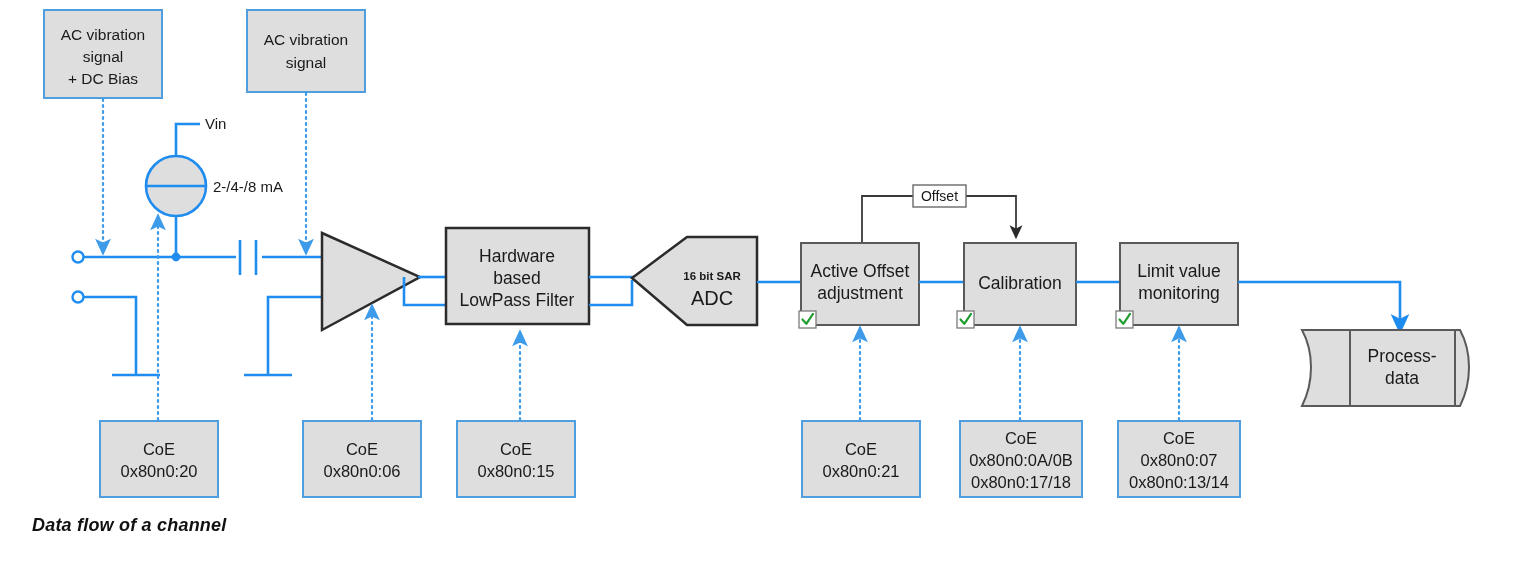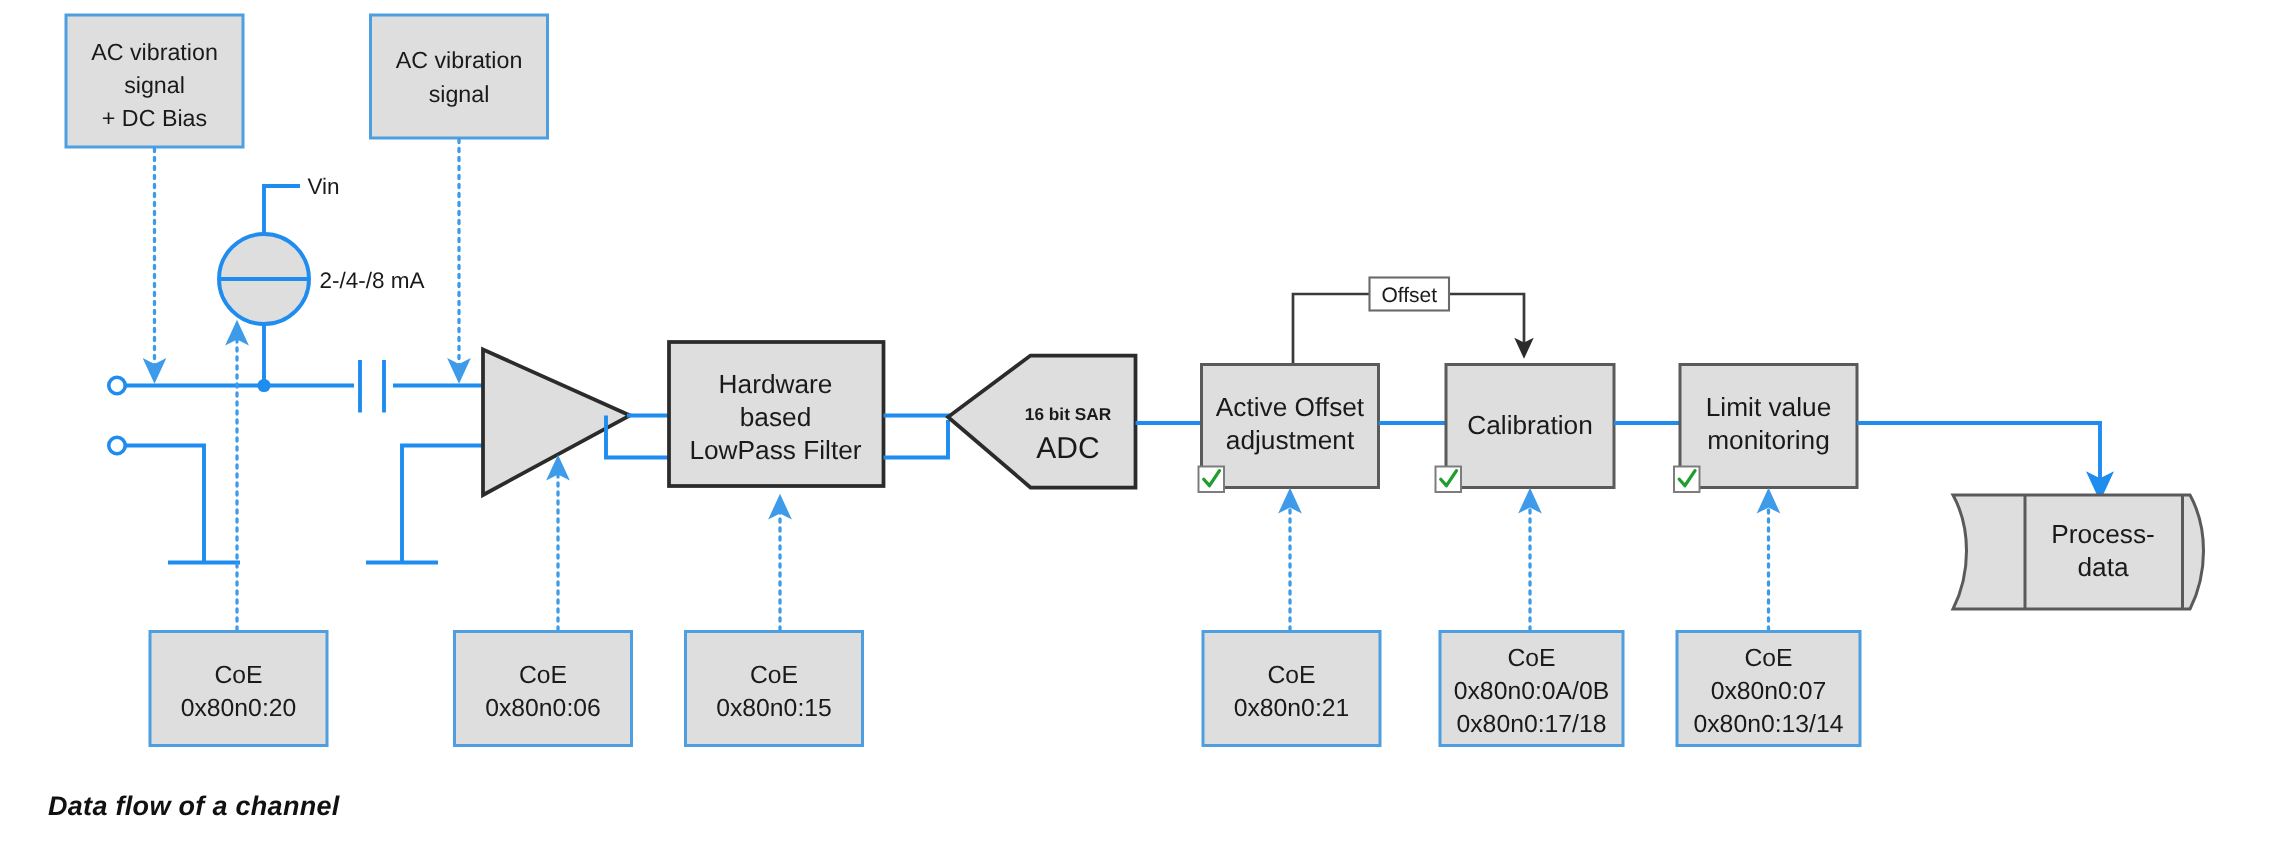--- a/index.html
+++ b/index.html
@@ -21,21 +21,21 @@
   .t-block{font-size:17.5px;}
   .t-small{font-size:15.5px;}
   .t-tiny{font-size:11.5px;font-weight:bold;}
   .t-adc{font-size:20px;}
   .t-coe{font-size:16.5px;}
   .t-label{font-size:15px;}
   .t-offset{font-size:14px;}
   .caption{
     position:absolute;left:32px;top:515px;
     font-size:18px;font-style:italic;font-weight:bold;
-    color:#111;letter-spacing:.2px;margin-top:12px;
+    color:#111;letter-spacing:.2px;
   }
 </style>
 </head>
 <body>
 
 <div id="stage">
 
 <svg id="diagram" viewBox="0 0 1526 563">
   <defs>
     <marker id="arrBlue" markerWidth="9" markerHeight="9" refX="4.2" refY="4.2" orient="auto">

